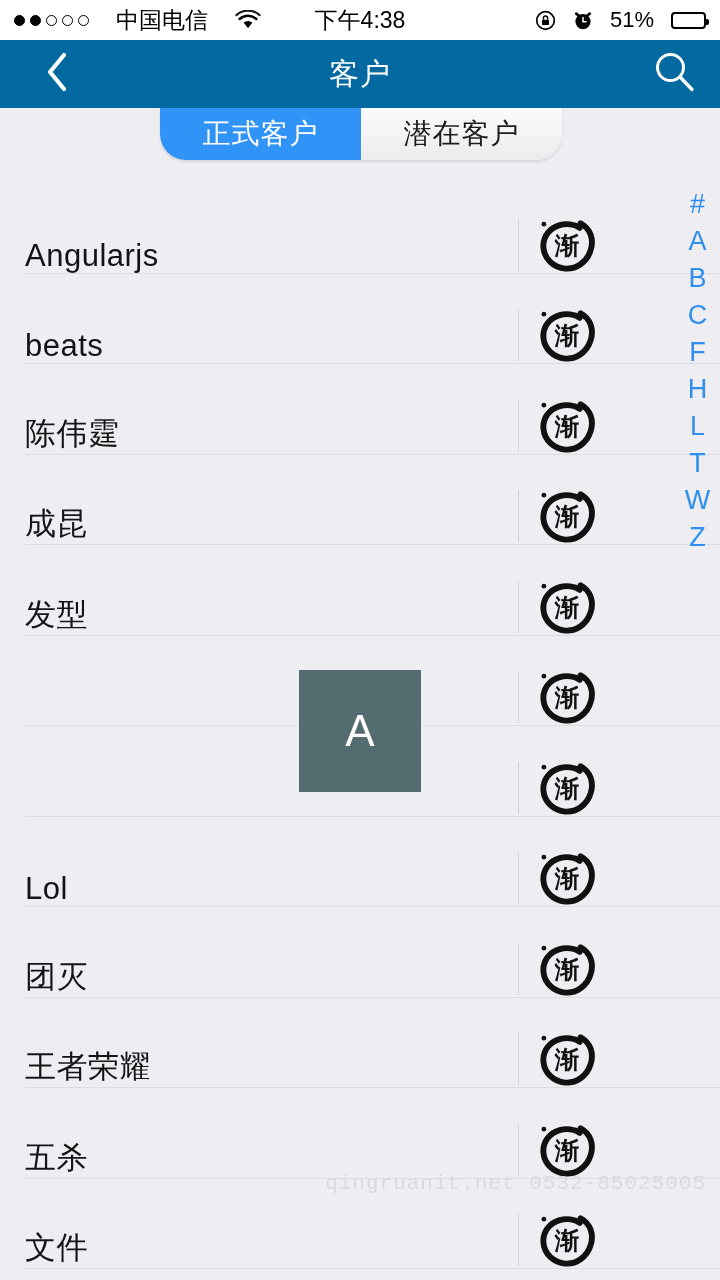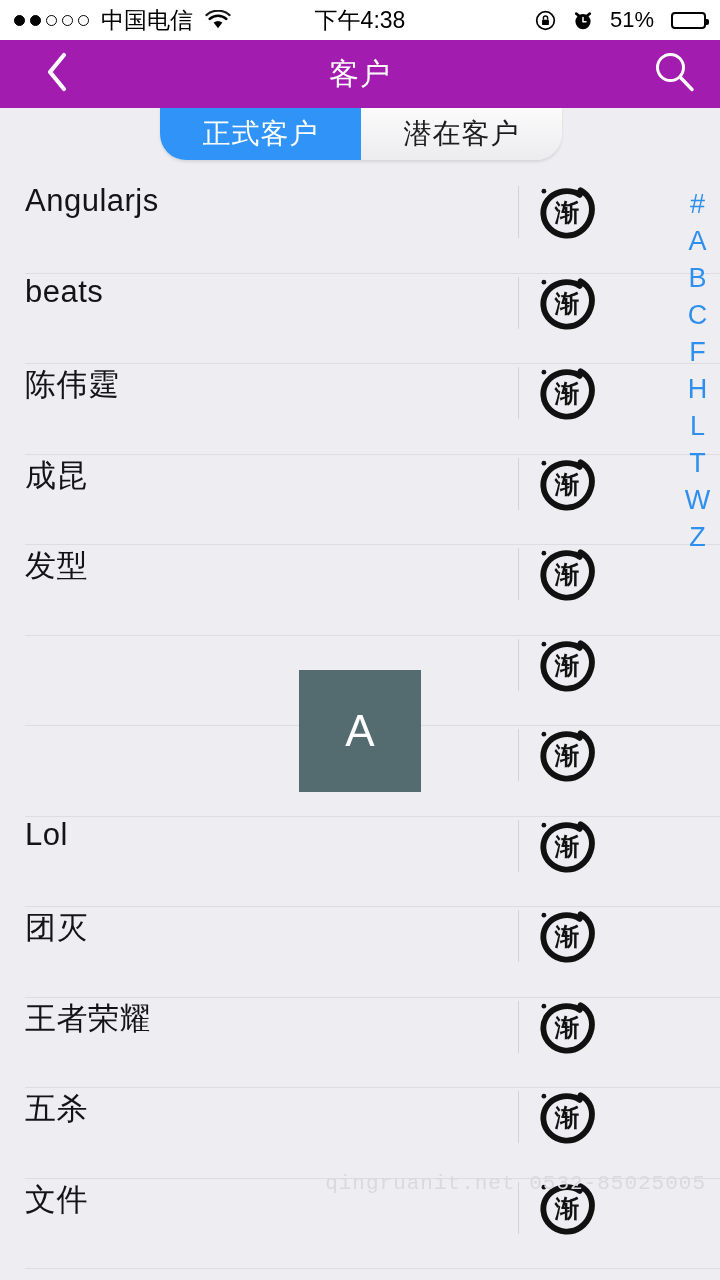--- a/index.html
+++ b/index.html
@@ -27,21 +27,21 @@
     height: 40px;
     background: #ffffff;
     color: #000000;
     display: flex;
     align-items: center;
     padding: 0 14px;
   }
   #status-left {
     display: flex;
     align-items: center;
-    gap: 12px;
+    gap: 27px;
     flex: 0 0 auto;
   }
   .sig-dots {
     display: flex;
     align-items: center;
     gap: 5px;
   }
   .sig-dot {
     width: 11px;
     height: 11px;
@@ -179,21 +179,21 @@
     top: 183px;
     left: 0;
     width: 720px;
     bottom: 0;
     overflow: hidden;
   }
   .list-row {
     position: relative;
     height: 90.5px;
     display: flex;
-    align-items: flex-start;
+    align-items: flex-end;
     cursor: pointer;
   }
   .list-row::after {
     content: "";
     position: absolute;
     left: 25px;
     right: 0;
     bottom: 0;
     height: 1px;
     background: #dcdce2;
@@ -322,21 +322,21 @@
           <path d="M10 7.6 V11.8 H13" stroke="#fff" stroke-width="1.5" fill="none" stroke-linecap="round"></path>
         </svg>
       </span>
       <span id="battery-pct">51%</span>
       <span class="batt">
         <span class="batt-fill" id="batt-fill" style="width:51%"></span>
       </span>
     </div>
   </div>
 
-  <div id="nav-bar" style="background: #a21caf; padding-left: 12px;">
+  <div id="nav-bar" style="background: #0369a1; padding-left: 12px;">
     <div id="nav-back">
       <span>
         <svg width="26" height="44" viewBox="0 0 26 44" aria-hidden="true">
           <path d="M20 5 L6 22 L20 39" fill="none" stroke="#ffffff" stroke-width="4.2" stroke-linecap="round" stroke-linejoin="round"></path>
         </svg>
       </span>
     </div>
     <div id="nav-title">客户</div>
     <div id="nav-search">
       <span>

